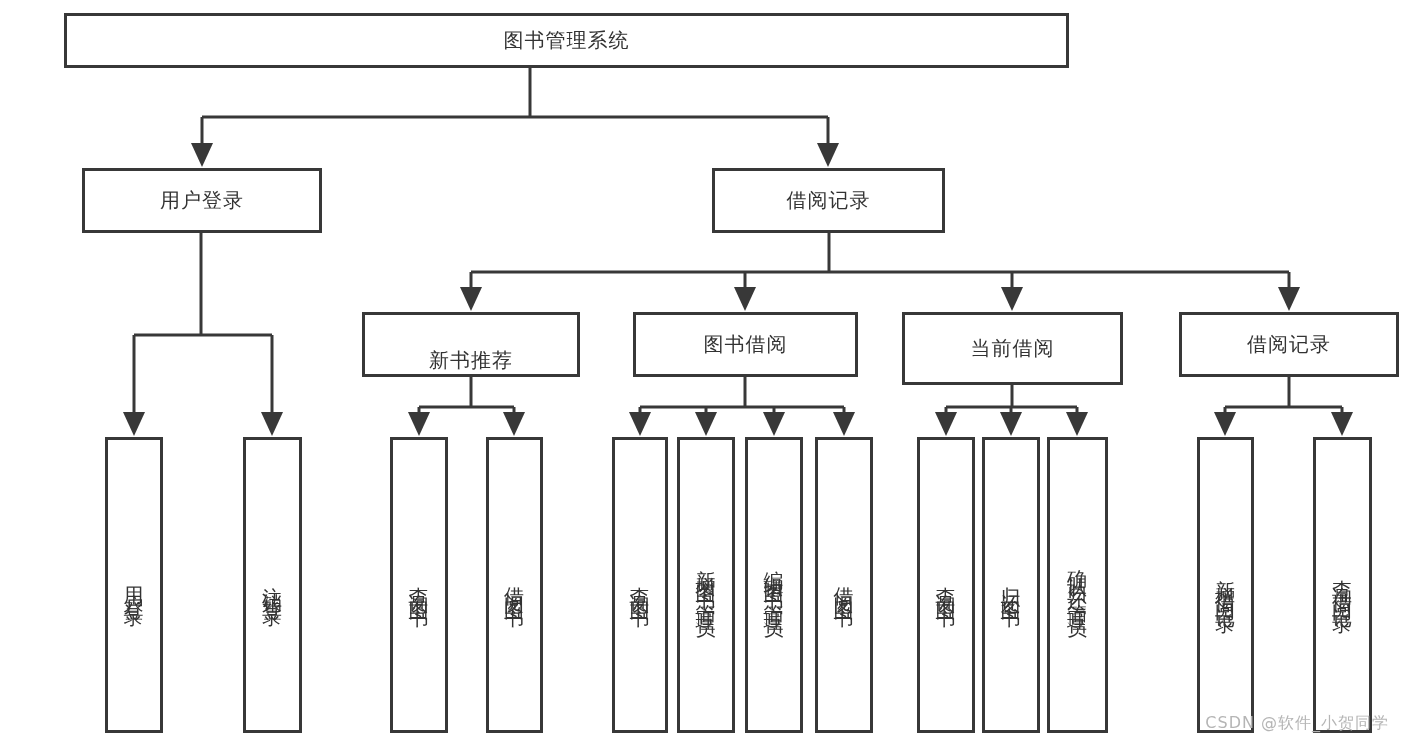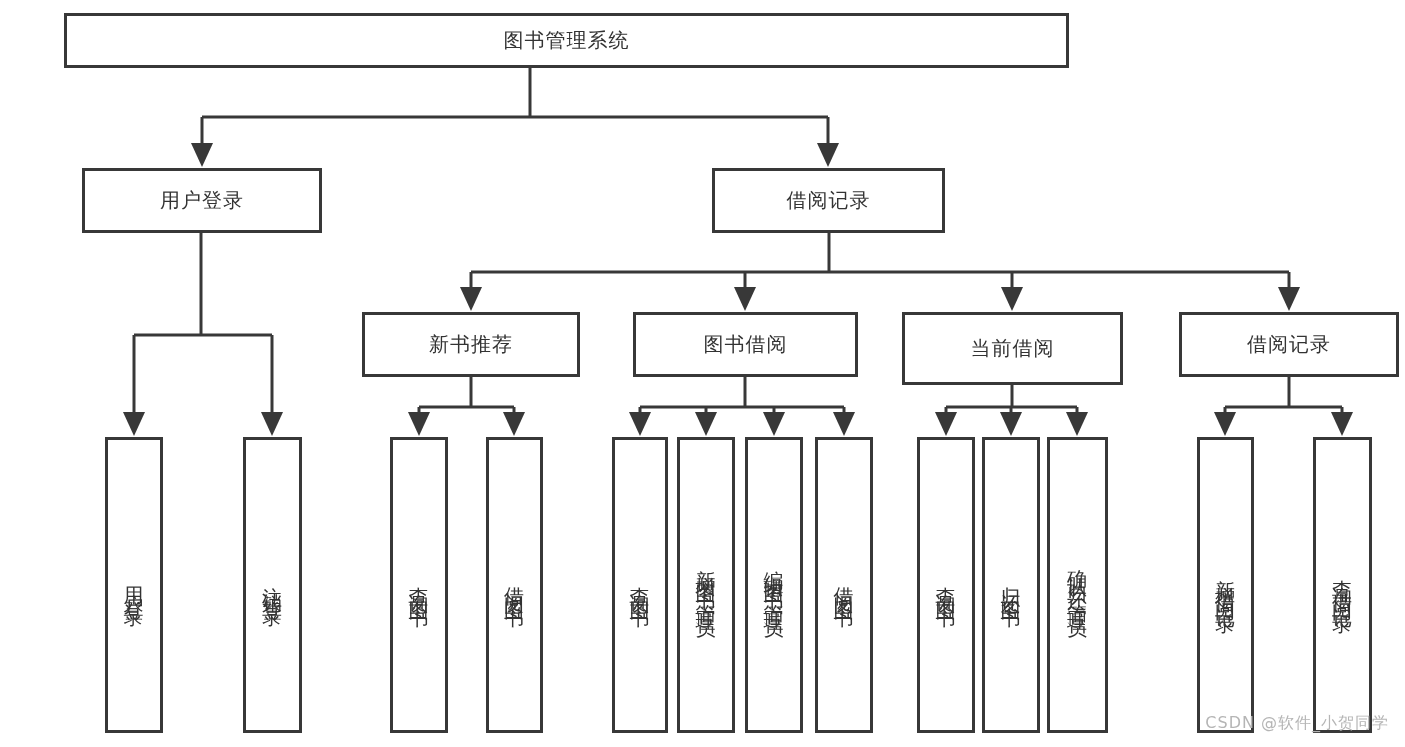--- a/index.html
+++ b/index.html
@@ -128,21 +128,21 @@
     <span>图书管理系统</span>
   </div>
 
   <div class="node h-node" style="left:82px; top:168px; width:240px; height:65px;">
     <span>用户登录</span>
   </div>
   <div class="node h-node" style="left:712px; top:168px; width:233px; height:65px;">
     <span>借阅记录</span>
   </div>
 
-  <div class="node h-node" style="left:362px; top:312px; width:218px; height:65px;">
+  <div class="node h-node" style="left:362px; top:312px; width:218px; height:65px;align-items:flex-end;">
     <span>新书推荐</span>
   </div>
   <div class="node h-node" style="left:633px; top:312px; width:225px; height:65px;align-items:center;">
     <span>图书借阅</span>
   </div>
   <div class="node h-node" style="left:902px; top:312px; width:221px; height:73px;">
     <span>当前借阅</span>
   </div>
   <div class="node h-node" style="left:1179px; top:312px; width:220px; height:65px;">
     <span>借阅记录</span>

